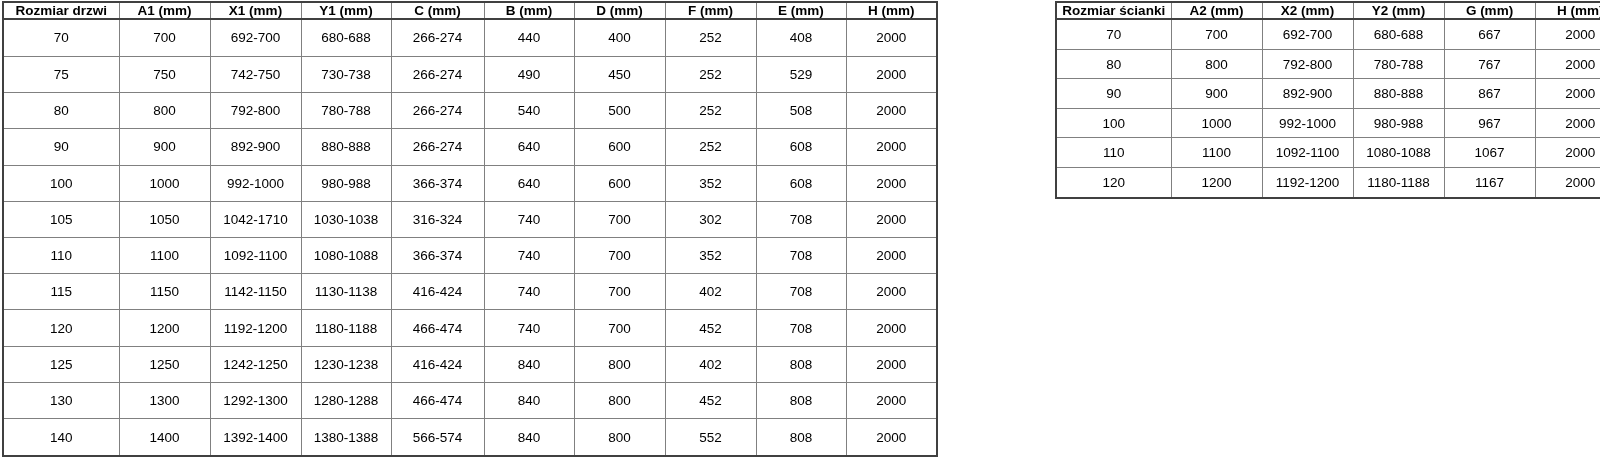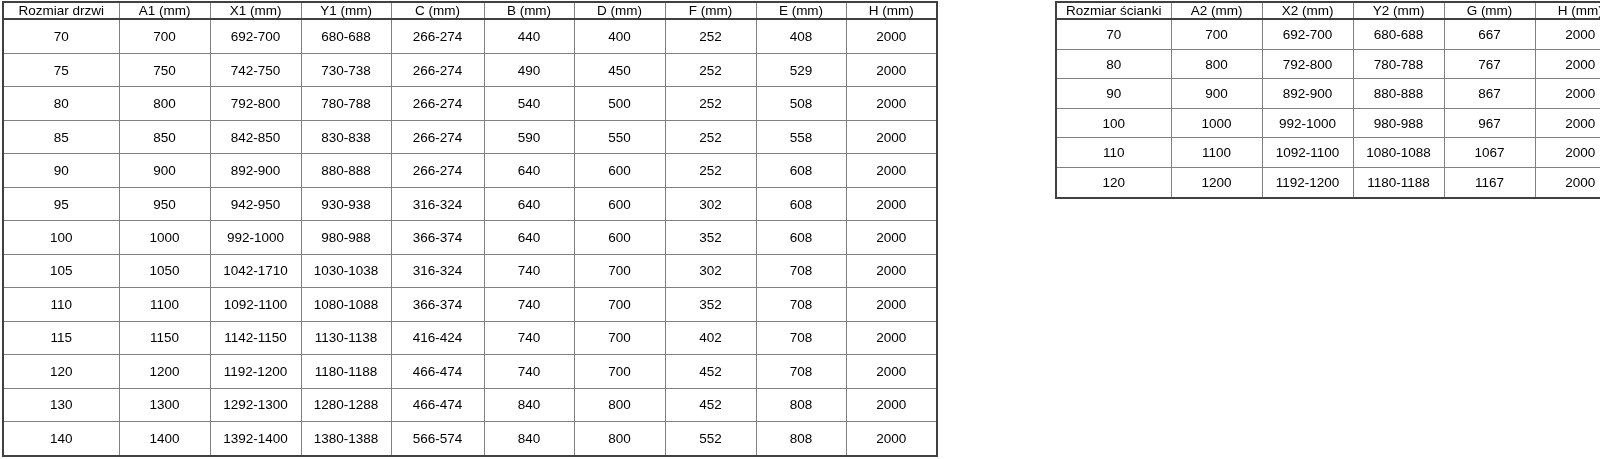--- a/index.html
+++ b/index.html
@@ -27,21 +27,21 @@
     border: 1px solid #808080;
     text-align: center;
     vertical-align: middle;
     font-size: 13.5px;
     color: #000000;
     padding: 0 2px;
     overflow: hidden;
     white-space: nowrap;
   }
   table.size-table th {
-    font-weight: normal;
+    font-weight: bold;
     border-bottom: 2px solid #404040;
   }
   .door-table {
     left: 2px;
     top: 1px;
     width: 934px;
     height: 456px;
   }
   .wall-table {
     left: 1055px;
@@ -113,56 +113,32 @@
           <td>792-800</td>
           <td>780-788</td>
           <td>266-274</td>
           <td>540</td>
           <td>500</td>
           <td>252</td>
           <td>508</td>
           <td>2000</td>
         </tr>
         <tr>
-          <td>85</td>
-          <td>850</td>
-          <td>842-850</td>
-          <td>830-838</td>
-          <td>266-274</td>
-          <td>590</td>
-          <td>550</td>
-          <td>252</td>
-          <td>558</td>
-          <td>2000</td>
-        </tr>
-        <tr>
           <td>90</td>
           <td>900</td>
           <td>892-900</td>
           <td>880-888</td>
           <td>266-274</td>
           <td>640</td>
           <td>600</td>
           <td>252</td>
           <td>608</td>
           <td>2000</td>
         </tr>
         <tr>
-          <td>95</td>
-          <td>950</td>
-          <td>942-950</td>
-          <td>930-938</td>
-          <td>316-324</td>
-          <td>640</td>
-          <td>600</td>
-          <td>302</td>
-          <td>608</td>
-          <td>2000</td>
-        </tr>
-        <tr>
           <td>100</td>
           <td>1000</td>
           <td>992-1000</td>
           <td>980-988</td>
           <td>366-374</td>
           <td>640</td>
           <td>600</td>
           <td>352</td>
           <td>608</td>
           <td>2000</td>
@@ -209,20 +185,32 @@
           <td>1192-1200</td>
           <td>1180-1188</td>
           <td>466-474</td>
           <td>740</td>
           <td>700</td>
           <td>452</td>
           <td>708</td>
           <td>2000</td>
         </tr>
         <tr>
+          <td>125</td>
+          <td>1250</td>
+          <td>1242-1250</td>
+          <td>1230-1238</td>
+          <td>416-424</td>
+          <td>840</td>
+          <td>800</td>
+          <td>402</td>
+          <td>808</td>
+          <td>2000</td>
+        </tr>
+        <tr>
           <td>130</td>
           <td>1300</td>
           <td>1292-1300</td>
           <td>1280-1288</td>
           <td>466-474</td>
           <td>840</td>
           <td>800</td>
           <td>452</td>
           <td>808</td>
           <td>2000</td>

